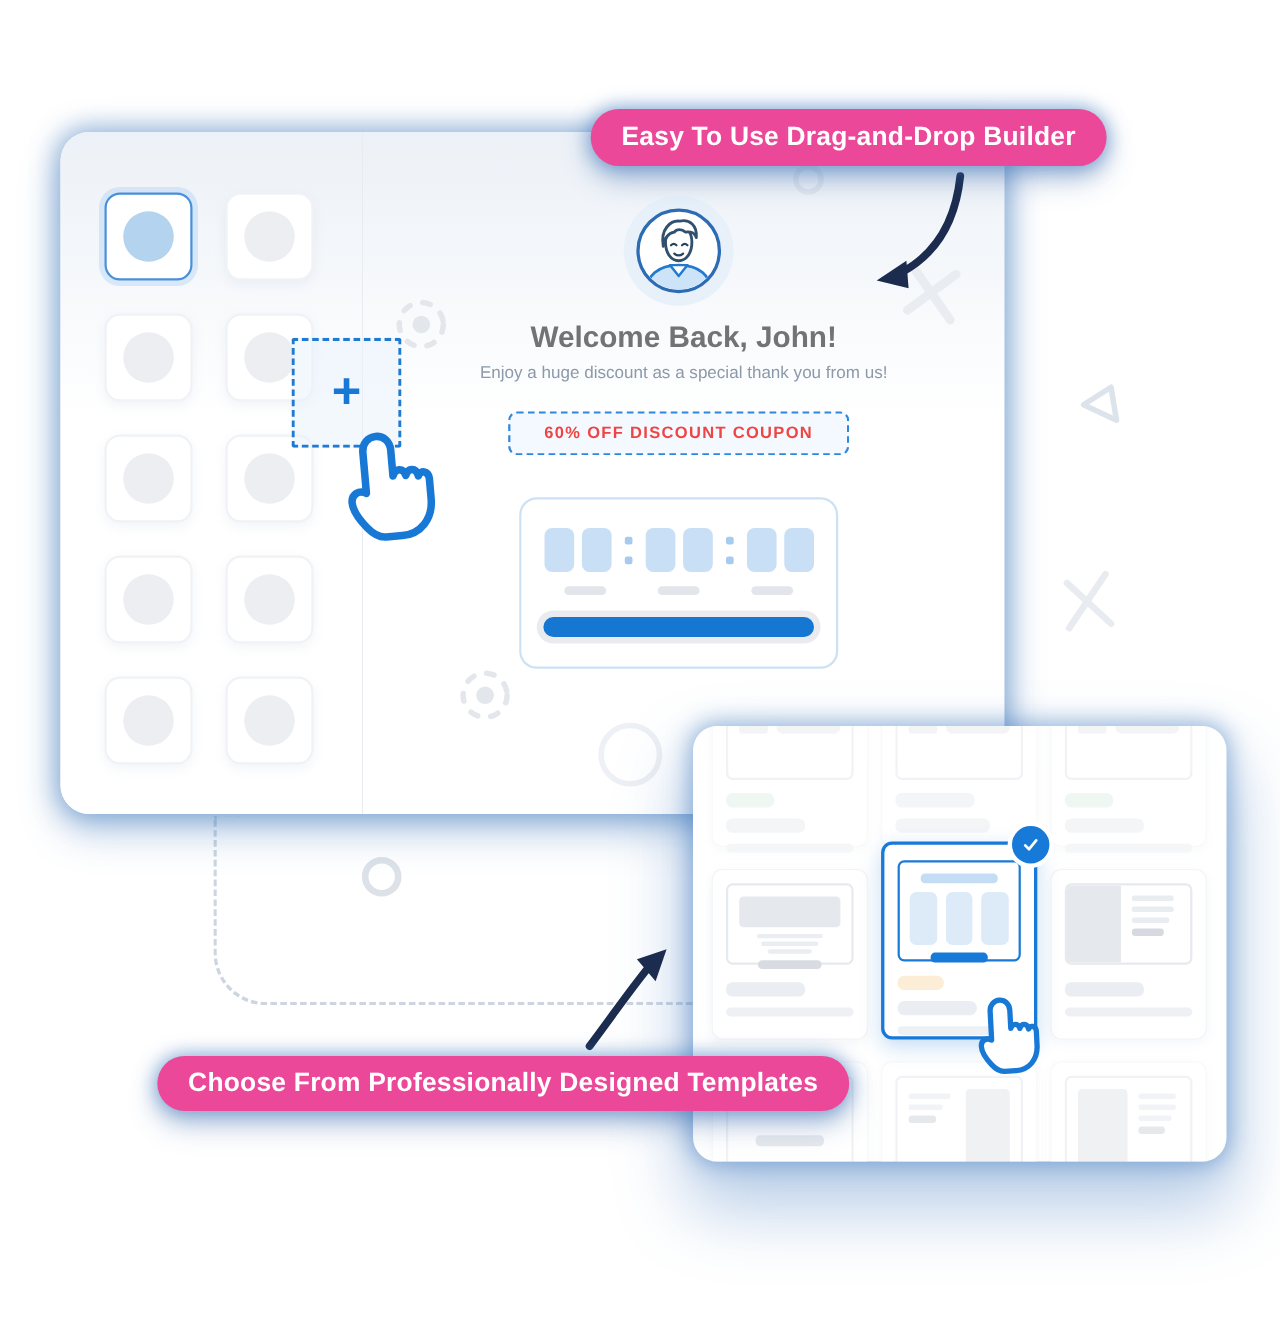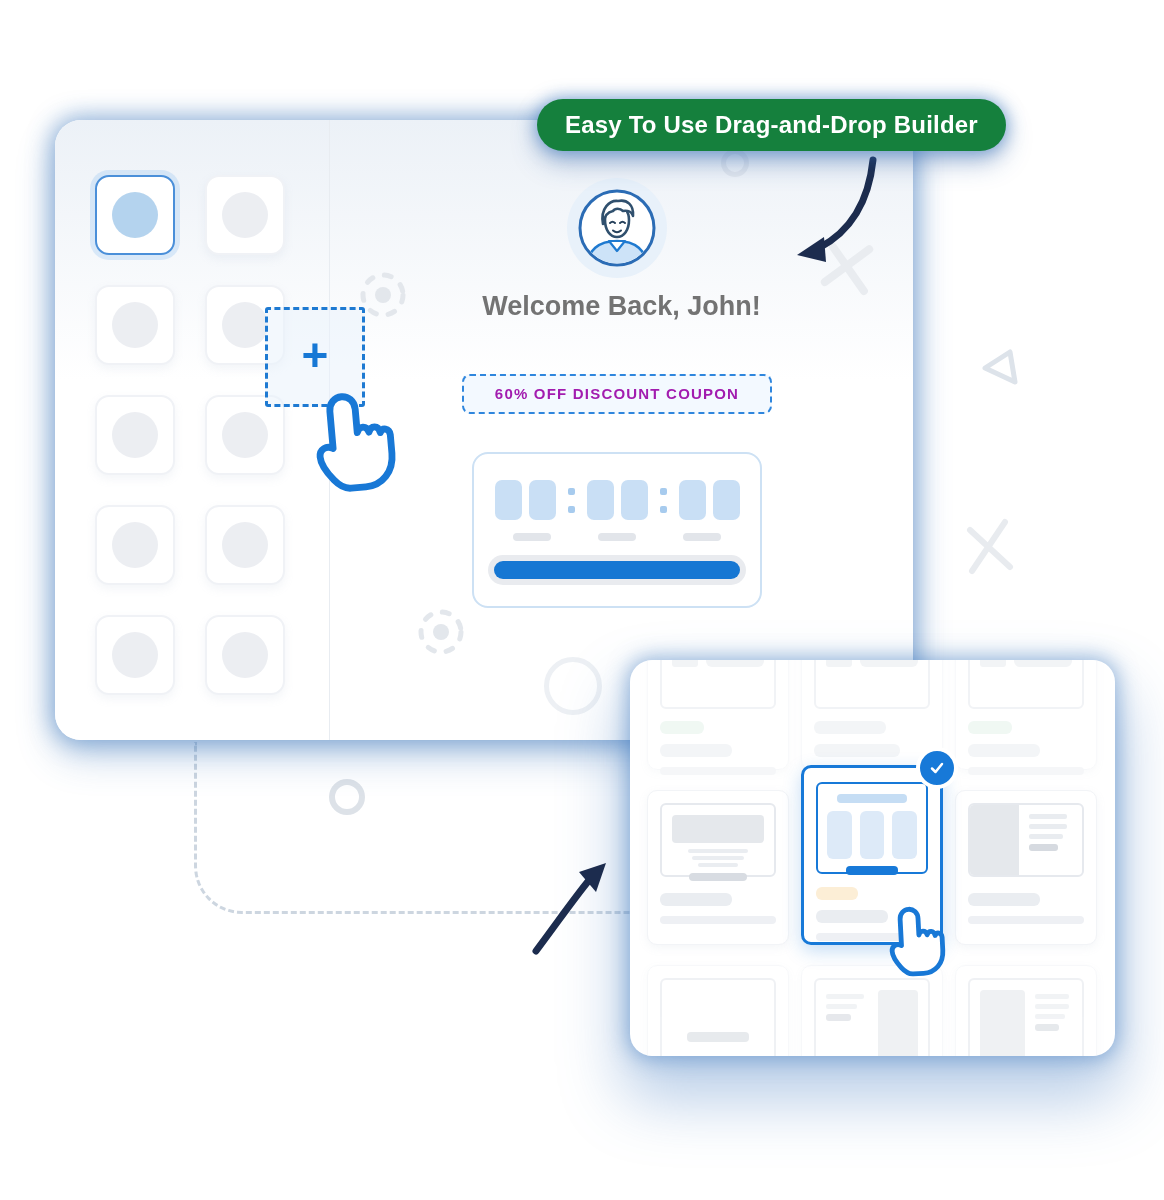--- a/index.html
+++ b/index.html
@@ -37,36 +37,36 @@
     border-radius:50%; background:#e8f1fa; z-index:6; }
   .avatar-circle { position:absolute; left:10px; top:10px; width:80px; height:80px; }
   .welcome-title { position:absolute; left:330px; top:291px; width:583px; text-align:center;
     font-size:27px; font-weight:700; color:#737373; z-index:6; }
   .welcome-title b { font-weight:800; }
   .welcome-sub { position:absolute; left:330px; top:331px; width:583px; text-align:center;
     font-size:15.5px; color:#8b99ab; z-index:6; }
   .coupon { position:absolute; left:462px; top:374px; width:310px; height:40px;
     border:2px dashed #2f86dd; border-radius:8px; background:#f3f9ff;
     text-align:center; line-height:36px; font-size:15px; font-weight:700;
-    letter-spacing:1.2px; color:#a21caf; z-index:6; }
+    letter-spacing:1.2px; color:#ef4444; z-index:6; }
 
   
   .timer { position:absolute; left:472px; top:452px; width:290px; height:156px;
     border:2px solid #cde1f4; border-radius:16px; background:#fff; z-index:6; }
   .digits { display:flex; justify-content:center; align-items:center; gap:7px; margin-top:26px; }
   .dbox { width:27px; height:40px; background:#c9dff5; border-radius:7px; }
   .colon { display:flex; flex-direction:column; gap:11px; margin:0 5px; }
   .colon i { width:7px; height:7px; background:#a7cbee; border-radius:2px; }
   .dashes { display:flex; justify-content:center; gap:47px; margin-top:13px; }
   .dash { width:38px; height:8px; background:#e2e5ea; border-radius:4px; }
   .ptrack { margin:14px 14px 0; height:30px; background:#e9ebef; border-radius:15px; padding:6px; }
   .pbar { height:18px; width:100%; background:#1677d3; border-radius:9px; }
 
   
-  .pill { position:absolute; height:52px; padding:0 28px; border-radius:27px; background:#15803d;
+  .pill { position:absolute; height:52px; padding:0 28px; border-radius:27px; background:#ec4899;
     color:#fff; font-size:24px; font-weight:700; line-height:52px; white-space:nowrap;
     letter-spacing:.2px; z-index:30;
     box-shadow:0 0 16px 2px rgba(60,120,190,.55), 0 12px 26px rgba(40,90,160,.35); }
   .pill-top { left:537px; top:99px; }
   .pill-bottom { left:143px; top:960px; height:50px; line-height:50px; border-radius:25px; }
 
   
   .deco { position:absolute; }
   .arrow-1 { left:793px; top:152px; width:88px; height:115px; z-index:12; }
   .arrow-2 { left:526px; top:843px; width:84px; height:112px; z-index:25; }
@@ -175,20 +175,21 @@
           <path d="M28 32 C28 23 33 18 40 18 C47 18 52 23 52 32 C52 42 47 49 40 49 C33 49 28 42 28 32 Z" fill="#ffffff" stroke="#30506e" stroke-width="2.6"></path>
           <path d="M26 36 C23 20 33 12 41 13 C50 11 57 17 56 28 C55 24 51 22 46 23 C43 20 38 20 36 23 C30 24 27 29 26 36 Z" fill="#ffffff" stroke="#30506e" stroke-width="2.6" stroke-linejoin="round"></path>
           <path d="M33 35 q2.5 -2.5 5 0 M43 35 q2.5 -2.5 5 0" stroke="#27425c" stroke-width="2" fill="none" stroke-linecap="round"></path>
           <path d="M36 42.5 q4 3.5 8 0" stroke="#27425c" stroke-width="2" fill="none" stroke-linecap="round"></path>
         </g>
       </svg>
     </div>
   </div>
 
   <div class="welcome-title"><span>Welcome Back, </span><b>John</b><span>!</span></div>
+  <div class="welcome-sub">Enjoy a huge discount as a special thank you from us!</div>
   <div class="coupon">60% OFF DISCOUNT COUPON</div>
 
   <div class="timer">
     <div class="digits">
       <div class="dbox"></div>
         <div class="dbox"></div>
       <div class="colon">
           <i></i>
           <i></i>
         </div>
@@ -366,14 +367,15 @@
       </div>
     </div>
   </div>
 
   <div class="hand hand-2">
     <svg width="62" height="78" viewBox="0 0 90 110">
       <path d="M25 62 L25 24 C25 15.5 31 10 38 10 C45 10 51 15.5 51 24 L51 48 C53.5 41 61 41 63 48.5 C65.5 41.5 73 42 74.5 50 C77 44.5 84 46 84.5 53 L84.5 72 C84.5 91 72 104 55 104 L40 104 C33 104 27.5 99.5 23 94 C16 85.5 11 77.5 11 69.5 C11 61.5 18.5 58 25 62 Z" fill="#ffffff" stroke="#1878d6" stroke-width="7" stroke-linejoin="round" stroke-linecap="round"></path>
     </svg>
   </div>
 
+  <div class="pill pill-bottom">Choose From Professionally Designed Templates</div>
 
 </div>
 
 </body></html>

